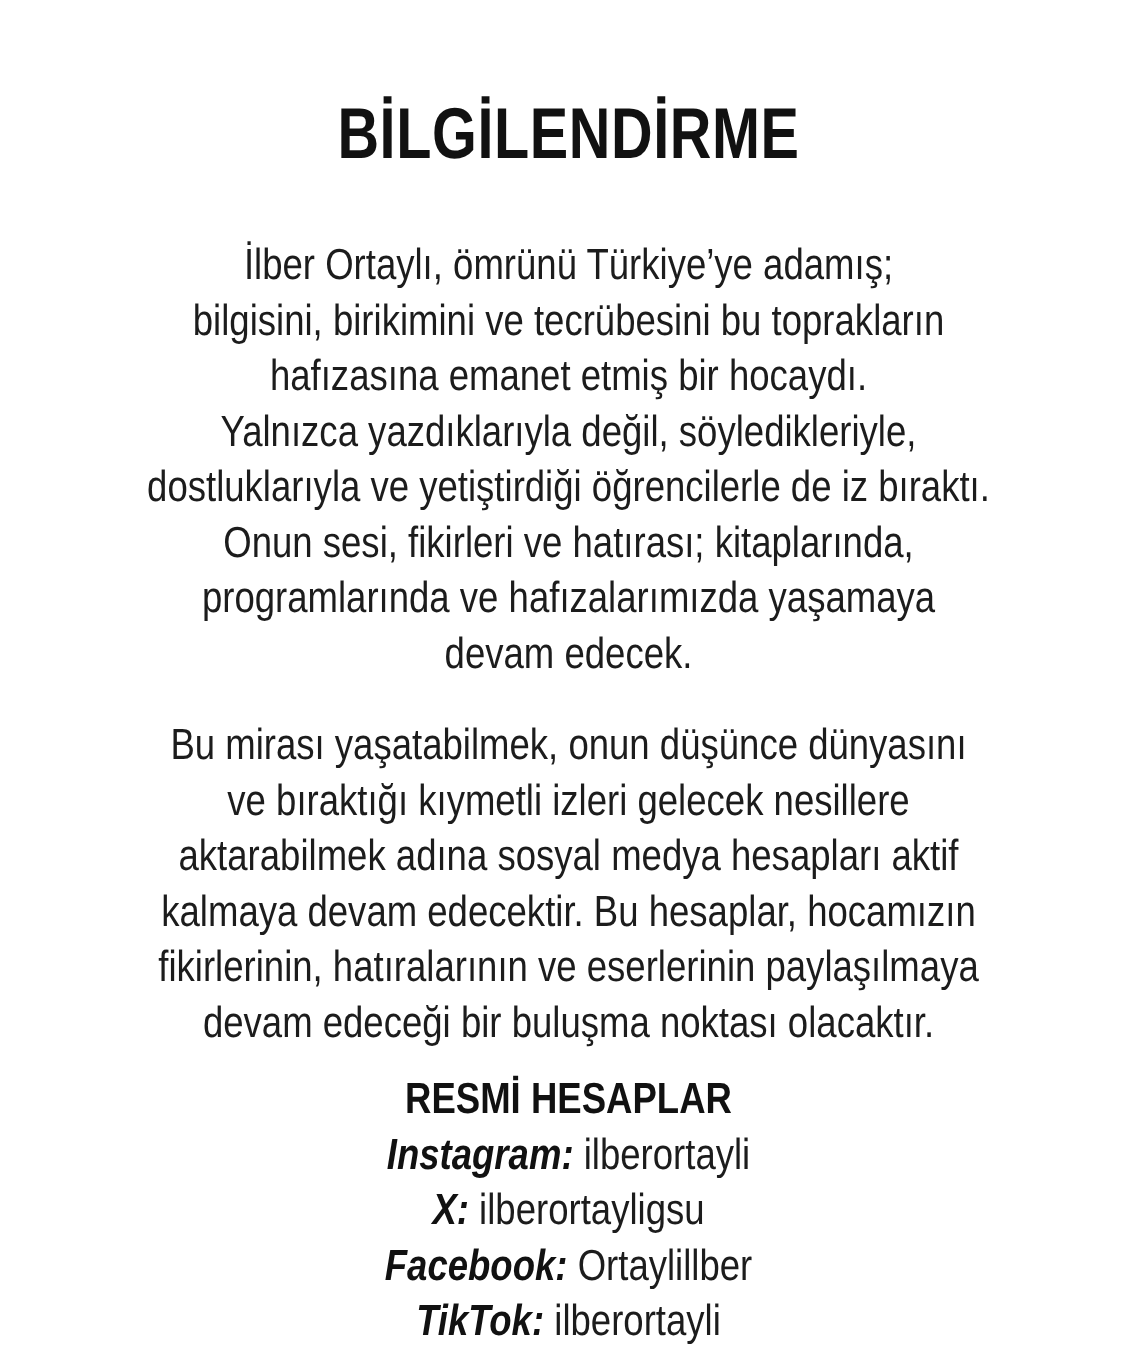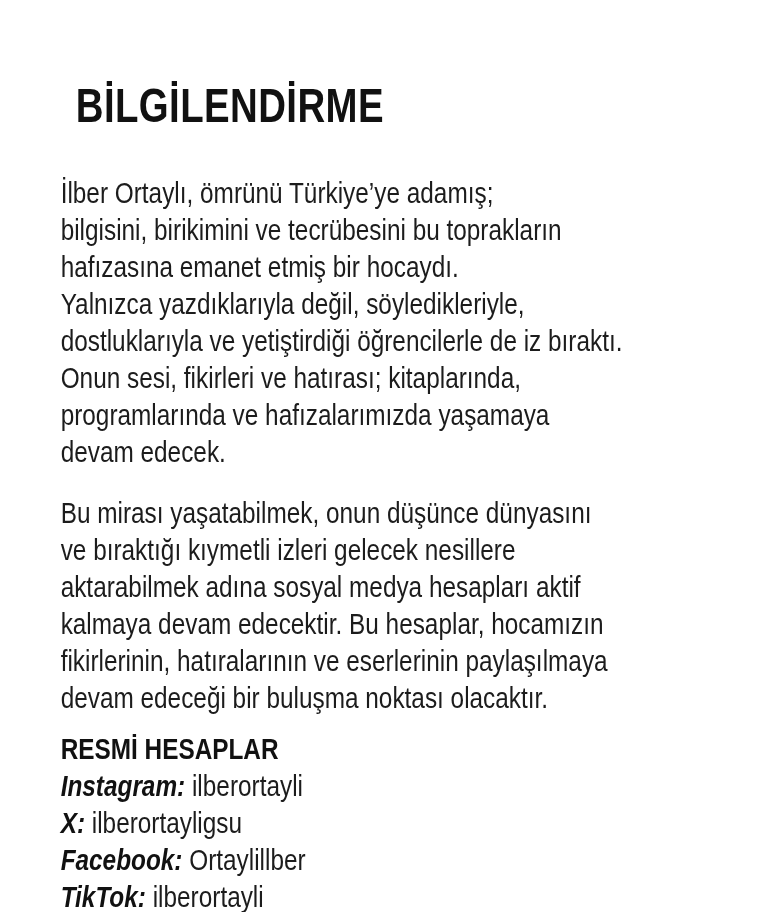--- a/index.html
+++ b/index.html
@@ -11,23 +11,23 @@
     height: 912px;
     background: #ffffff;
     overflow: hidden;
     font-family: "Liberation Sans", sans-serif;
     color: #1a1a1a;
     -webkit-font-smoothing: antialiased;
   }
   .sheet {
     width: 758px;
     height: 912px;
-    padding-top: 80px;
+    padding-top: 64px;
     box-sizing: border-box;
-    text-align: left;
+    text-align: center;
   }
   
   .condensed {
     transform: scaleX(0.84);
     transform-origin: 50% 0;
   }
   .title {
     font-size: 48px;
     font-weight: bold;
     line-height: 1.1;

